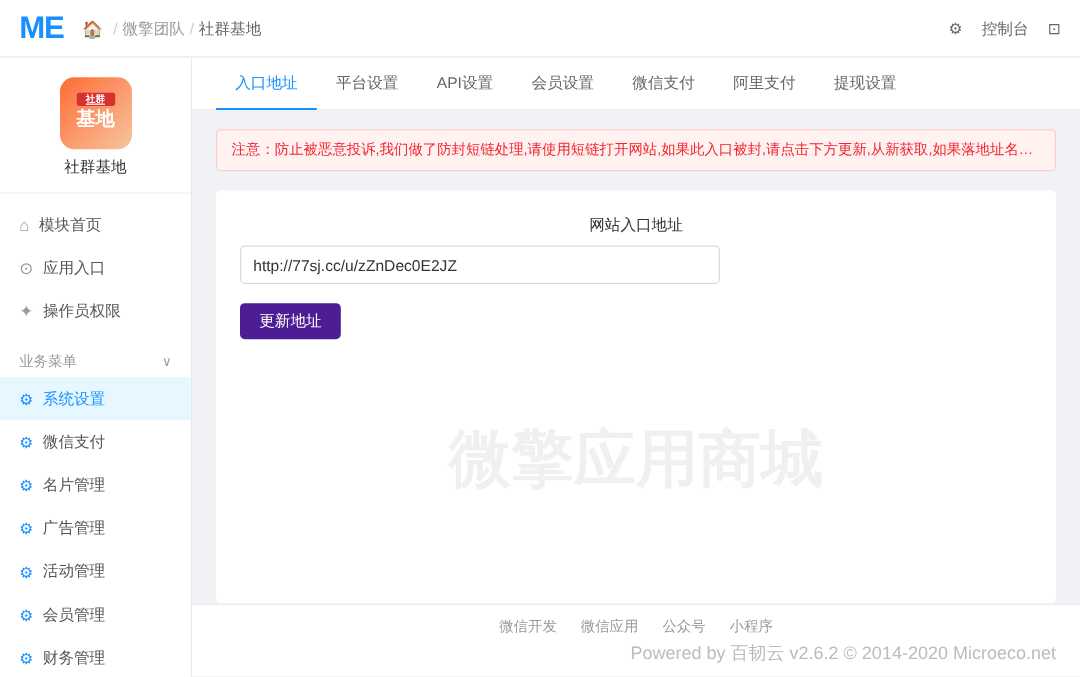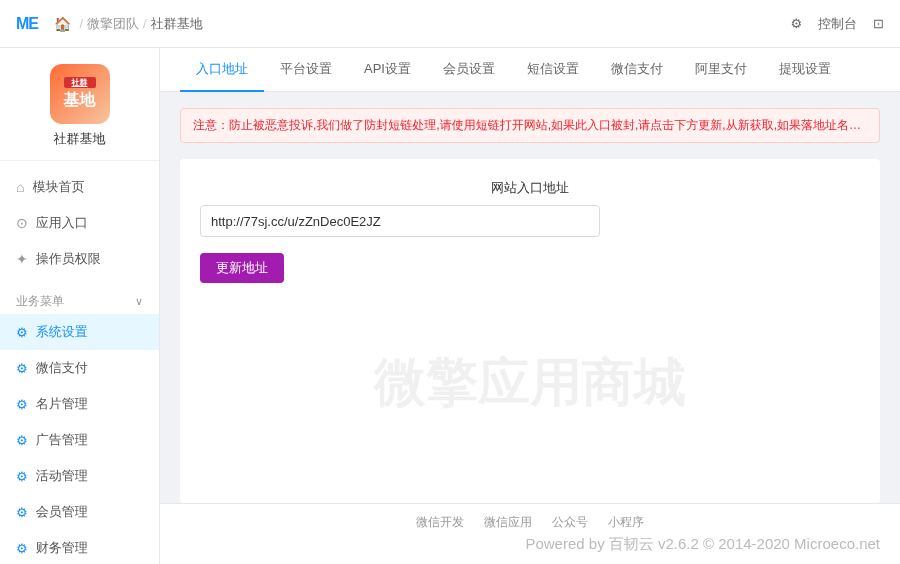--- a/index.html
+++ b/index.html
@@ -17,21 +17,21 @@
     .top-nav {
       height: 48px;
       background: #fff;
       border-bottom: 1px solid #e8e8e8;
       display: flex;
       align-items: center;
       padding: 0 16px;
       flex-shrink: 0;
     }
     .top-nav .logo {
-      font-size: 16px;
+      font-size: 26px;
       font-weight: bold;
       color: #1890ff;
       margin-right: 16px;
       letter-spacing: -1px;
     }
     .top-nav .breadcrumb {
       display: flex;
       align-items: center;
       font-size: 13px;
       color: #999;
@@ -236,21 +236,21 @@
       border: 1px solid #d9d9d9;
       border-radius: 4px;
       padding: 0 10px;
       font-size: 13px;
       color: #333;
       outline: none;
       margin-bottom: 16px;
     }
 
     .btn-update {
-      background: #a21caf;
+      background: #4c1d95;
       color: #fff;
       border: none;
       border-radius: 4px;
       padding: 6px 16px;
       font-size: 13px;
       cursor: pointer;
     }
 
     
     .watermark {
@@ -376,21 +376,20 @@
     </div>
   </div>
 
   <div class="content-area">
 
     <div class="tabs-bar">
       <div class="tab-item active">入口地址</div>
       <div class="tab-item">平台设置</div>
       <div class="tab-item">API设置</div>
       <div class="tab-item">会员设置</div>
-      <div class="tab-item">短信设置</div>
       <div class="tab-item">微信支付</div>
       <div class="tab-item">阿里支付</div>
       <div class="tab-item">提现设置</div>
     </div>
 
     <div class="content-body">
 
       <div class="alert-banner">
         <span>注意：防止被恶意投诉,我们做了防封短链处理,请使用短链打开网站,如果此入口被封,请点击下方更新,从新获取,如果落地址名被封,请到平台设置更换落地址名,双重保护,只要转向域名不被封,每次</span>
       </div>

